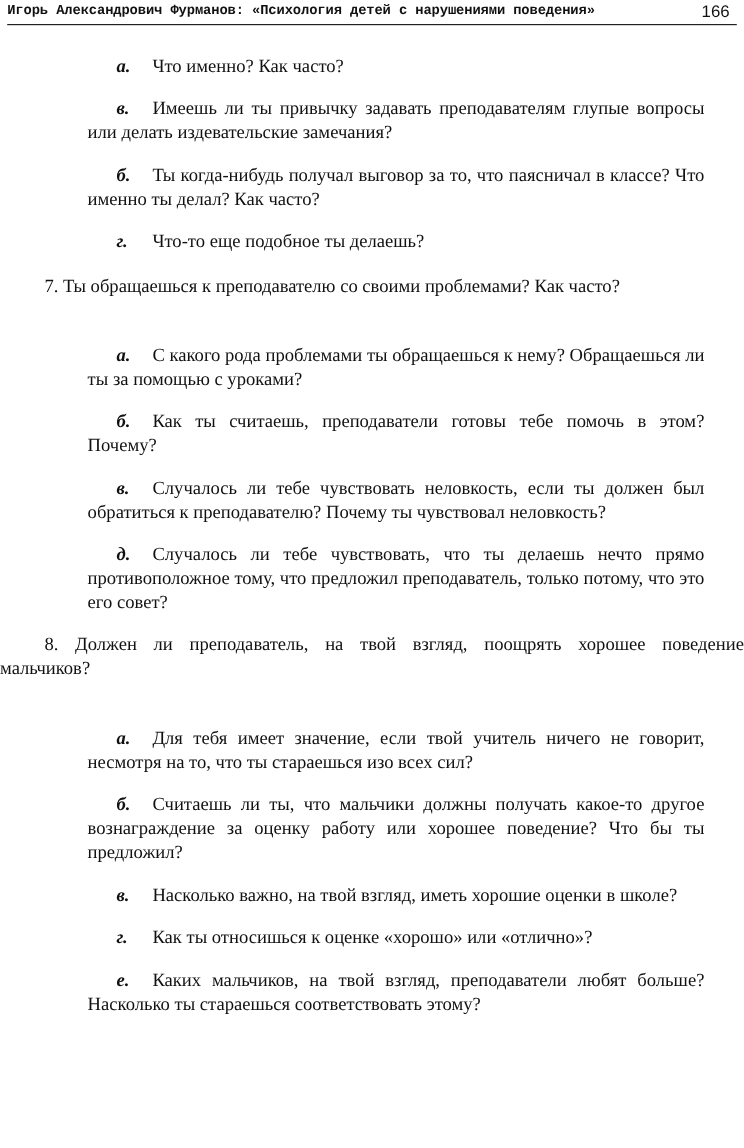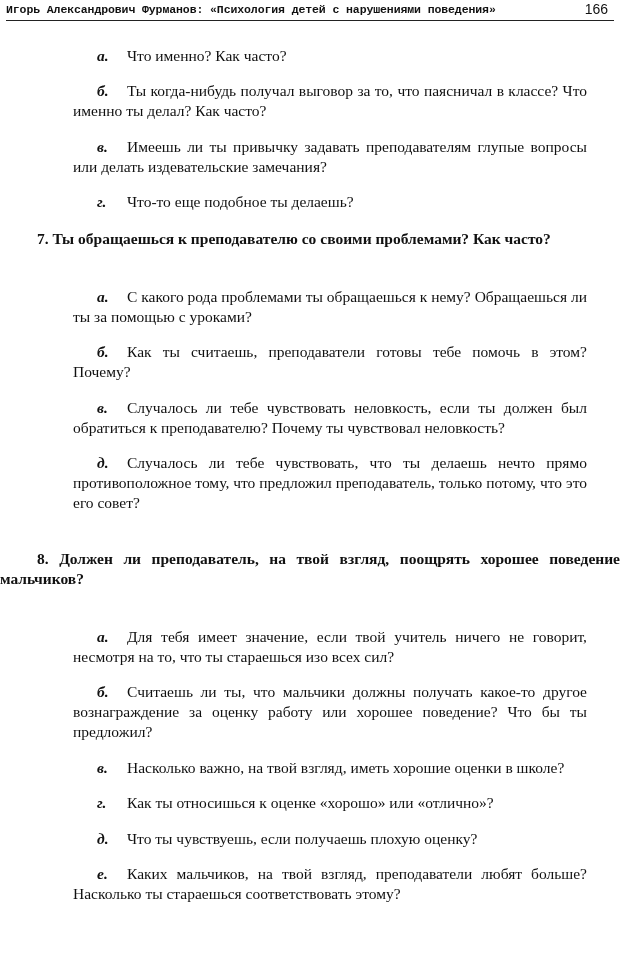--- a/index.html
+++ b/index.html
@@ -6,41 +6,41 @@
   body { width: 620px; height: 957px; overflow: hidden; position: relative;
          font-family: "Liberation Serif", serif; color: #111; }
   .header { position: absolute; left: 6px; right: 6px; top: 0; height: 20px;
             border-bottom: 1.5px solid #222; }
   .header-title { position: absolute; left: 0; top: 3px; font-size: 11.5px; font-weight: bold; letter-spacing: -0.1px; font-family: Liberation Mono, monospace; }
   .header-page { position: absolute; right: 6px; top: 1px; font-family: "Liberation Sans", sans-serif; font-size: 14px; font-weight: normal; }
   .content { position: absolute; left: 0; top: 30px; width: 596px; }
   .item { margin-left: 73px; width: 514px; font-size: 15.5px; line-height: 20px;
           text-align: justify; text-indent: 24px; margin-bottom: 0; }
   .item .lbl { font-weight: bold; font-style: italic; display: inline-block; width: 30px; text-indent: 0; }
-  .q { font-weight: bold; font-size: 15.5px; line-height: 20px; }
+  .q { font-weight: normal; font-size: 15.5px; line-height: 20px; }
   .q7 { margin: 17px 0 0 37px; }
-  .q8 { margin: 36px 0 0 0; padding-left: 37px; width: 583px; text-align: justify; text-indent: 0; }
+  .q8 { margin: 15px 0 0 0; padding-left: 37px; width: 583px; text-align: justify; text-indent: 0; }
   .q8 .q8-first { text-align-last: justify; display: block; }
   .q8 .q8-cont { display: block; margin-left: -37px; }
   .gap { height: 22px; }
 </style>
 </head>
 <body>
 
 <div class="header">
   <span class="header-title">Игорь Александрович Фурманов: «Психология детей с нарушениями поведения»</span>
   <span class="header-page">166</span>
 </div>
 
 <div class="content">
 
   <div>
     <p class="item"><span class="lbl">а.</span><span>Что именно? Как часто?</span></p>
+    <p class="item"><span class="lbl">в.</span><span>Имеешь ли ты привычку задавать преподавателям глупые вопросы или делать издевательские замечания?</span></p>
     <p class="item"><span class="lbl">б.</span><span>Ты когда-нибудь получал выговор за то, что паясничал в классе? Что именно ты делал? Как часто?</span></p>
-    <p class="item"><span class="lbl">в.</span><span>Имеешь ли ты привычку задавать преподавателям глупые вопросы или делать издевательские замечания?</span></p>
     <p class="item"><span class="lbl">г.</span><span>Что-то еще подобное ты делаешь?</span></p>
   </div>
 
   <p class="q q7">7. Ты обращаешься к преподавателю со своими проблемами? Как часто?</p>
   <div class="gap"></div>
   <div>
     <p class="item"><span class="lbl">а.</span><span>С какого рода проблемами ты обращаешься к нему? Обращаешься ли ты за помощью с уроками?</span></p>
     <p class="item"><span class="lbl">б.</span><span>Как ты считаешь, преподаватели готовы тебе помочь в этом? Почему?</span></p>
     <p class="item"><span class="lbl">в.</span><span>Случалось ли тебе чувствовать неловкость, если ты должен был обратиться к преподавателю? Почему ты чувствовал неловкость?</span></p>
     <p class="item"><span class="lbl">д.</span><span>Случалось ли тебе чувствовать, что ты делаешь нечто прямо противоположное тому, что предложил преподаватель, только потому, что это его совет?</span></p>
@@ -49,17 +49,16 @@
   <div class="q q8">
     <span class="q8-first">8. Должен ли преподаватель, на твой взгляд, поощрять хорошее поведение</span>
     <span class="q8-cont">мальчиков?</span>
   </div>
   <div class="gap"></div>
   <div>
     <p class="item"><span class="lbl">а.</span><span>Для тебя имеет значение, если твой учитель ничего не говорит, несмотря на то, что ты стараешься изо всех сил?</span></p>
     <p class="item"><span class="lbl">б.</span><span>Считаешь ли ты, что мальчики должны получать какое-то другое вознаграждение за оценку работу или хорошее поведение? Что бы ты предложил?</span></p>
     <p class="item"><span class="lbl">в.</span><span>Насколько важно, на твой взгляд, иметь хорошие оценки в школе?</span></p>
     <p class="item"><span class="lbl">г.</span><span>Как ты относишься к оценке «хорошо» или «отлично»?</span></p>
-    <p class="item"><span class="lbl">д.</span><span>Что ты чувствуешь, если получаешь плохую оценку?</span></p>
     <p class="item"><span class="lbl">е.</span><span>Каких мальчиков, на твой взгляд, преподаватели любят больше? Насколько ты стараешься соответствовать этому?</span></p>
   </div>
 
 </div>
 
 </body></html>

